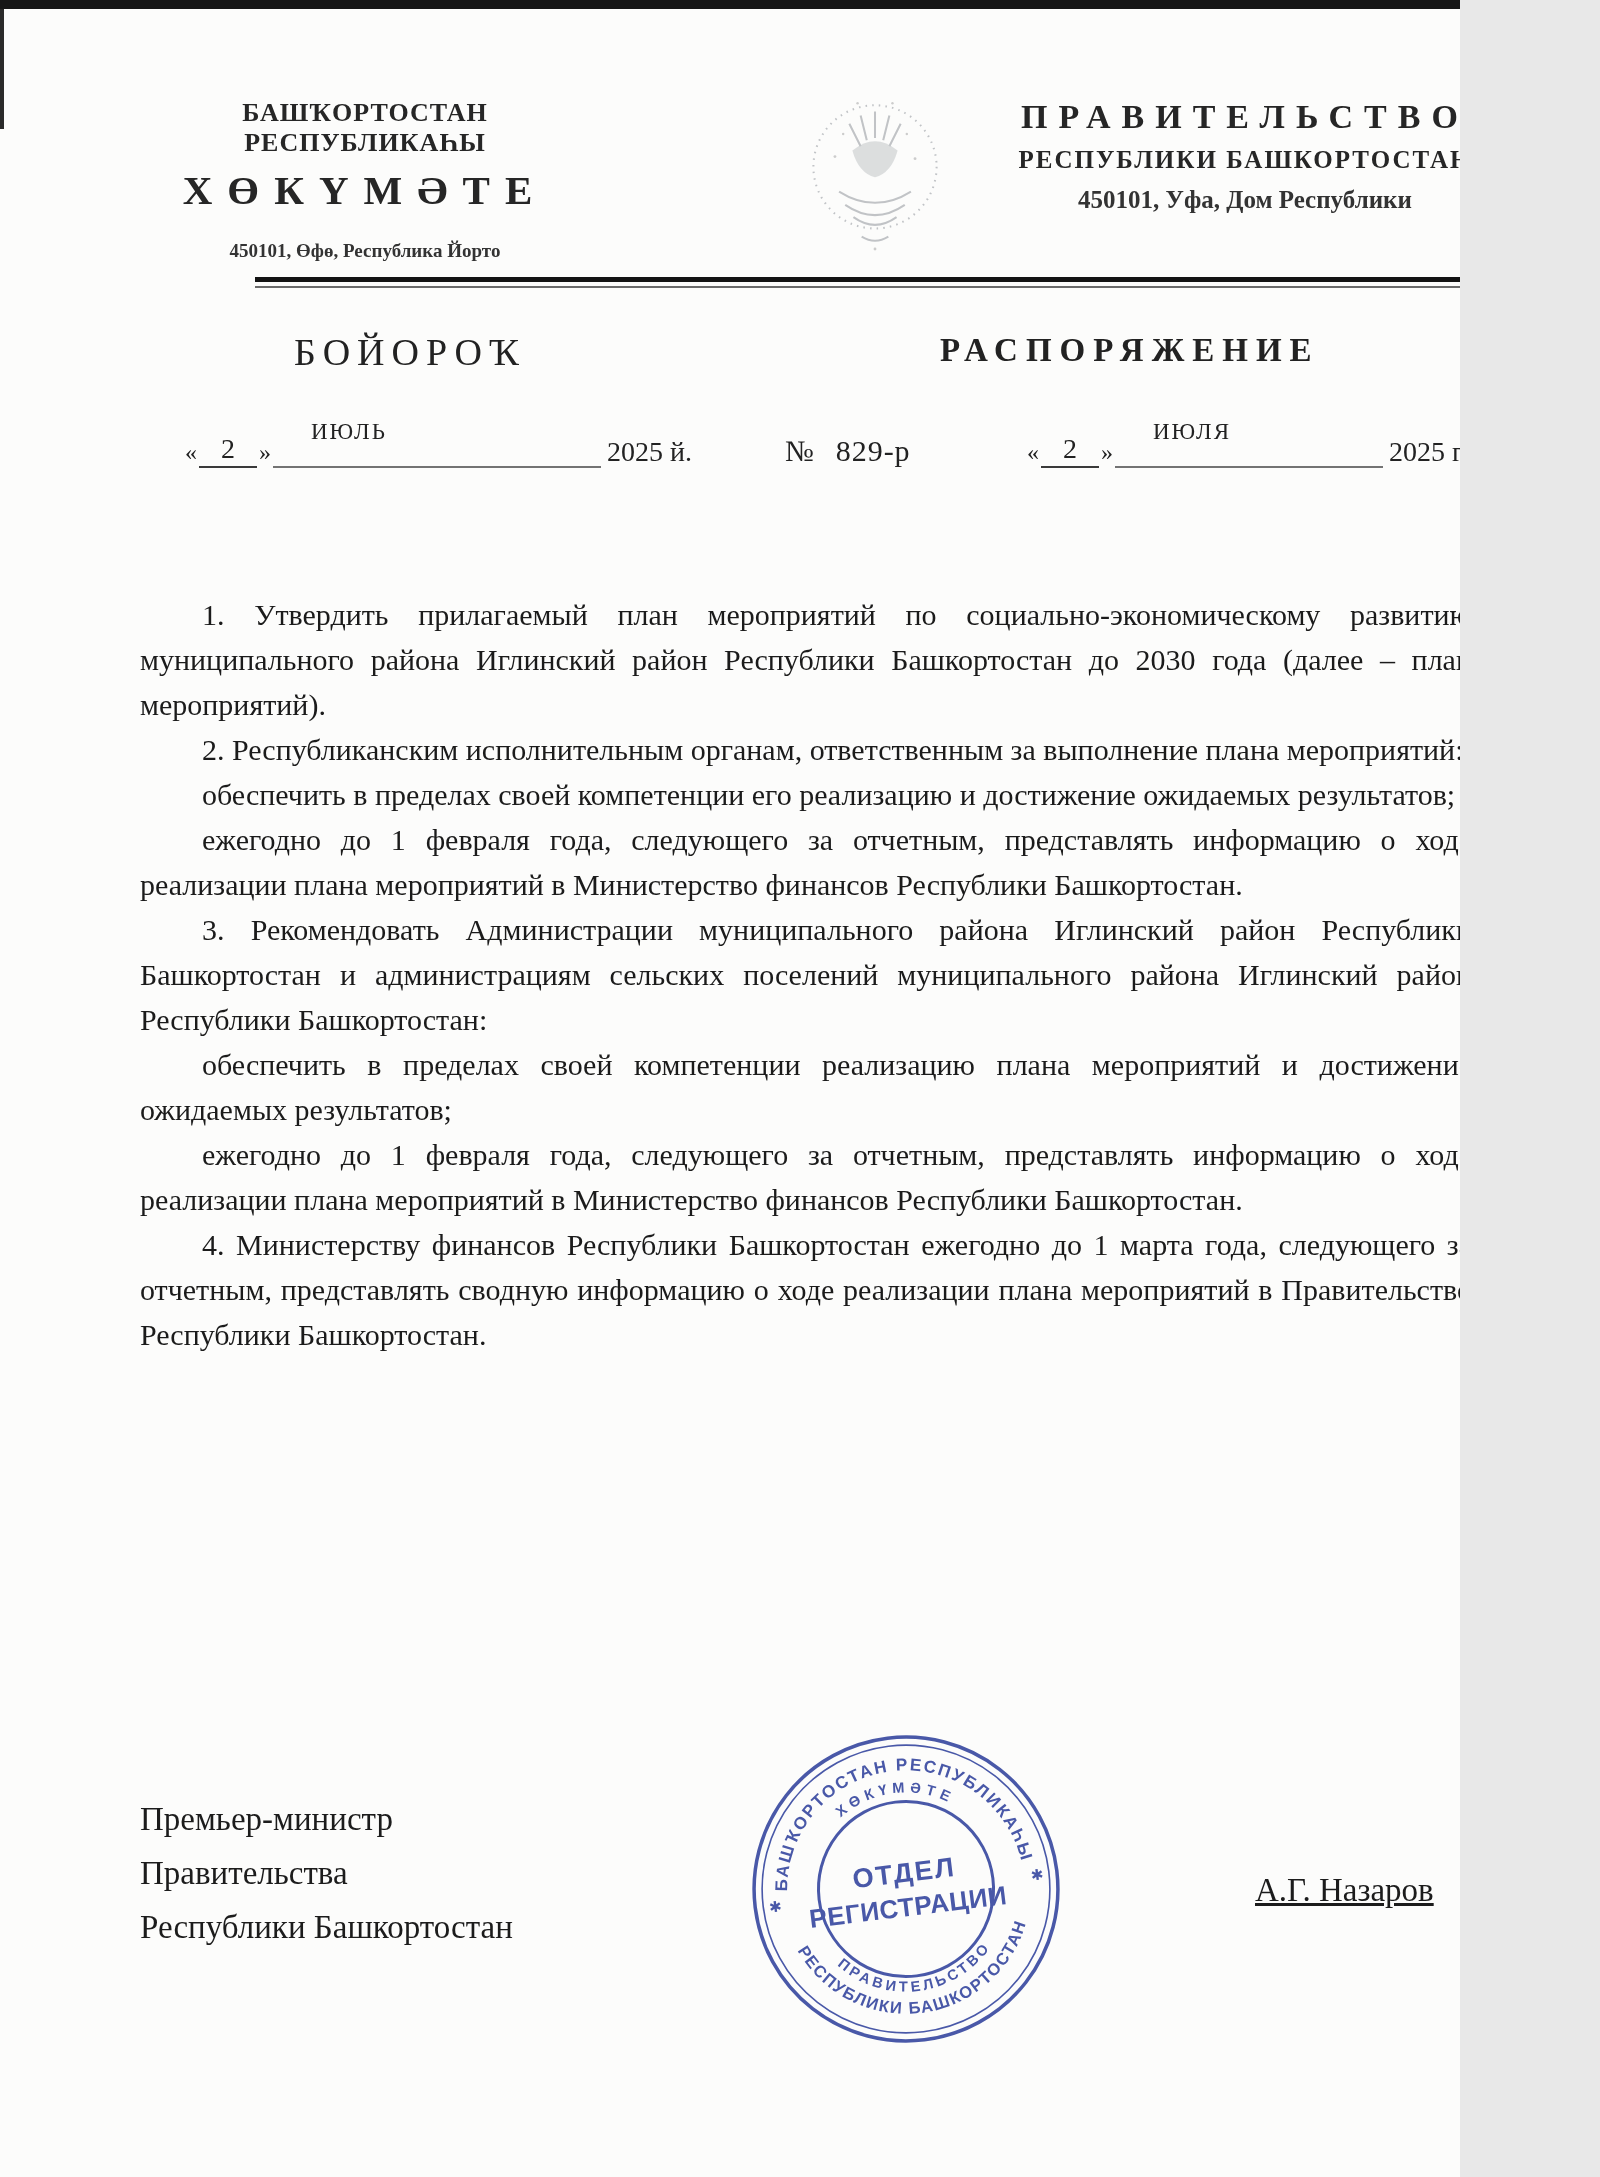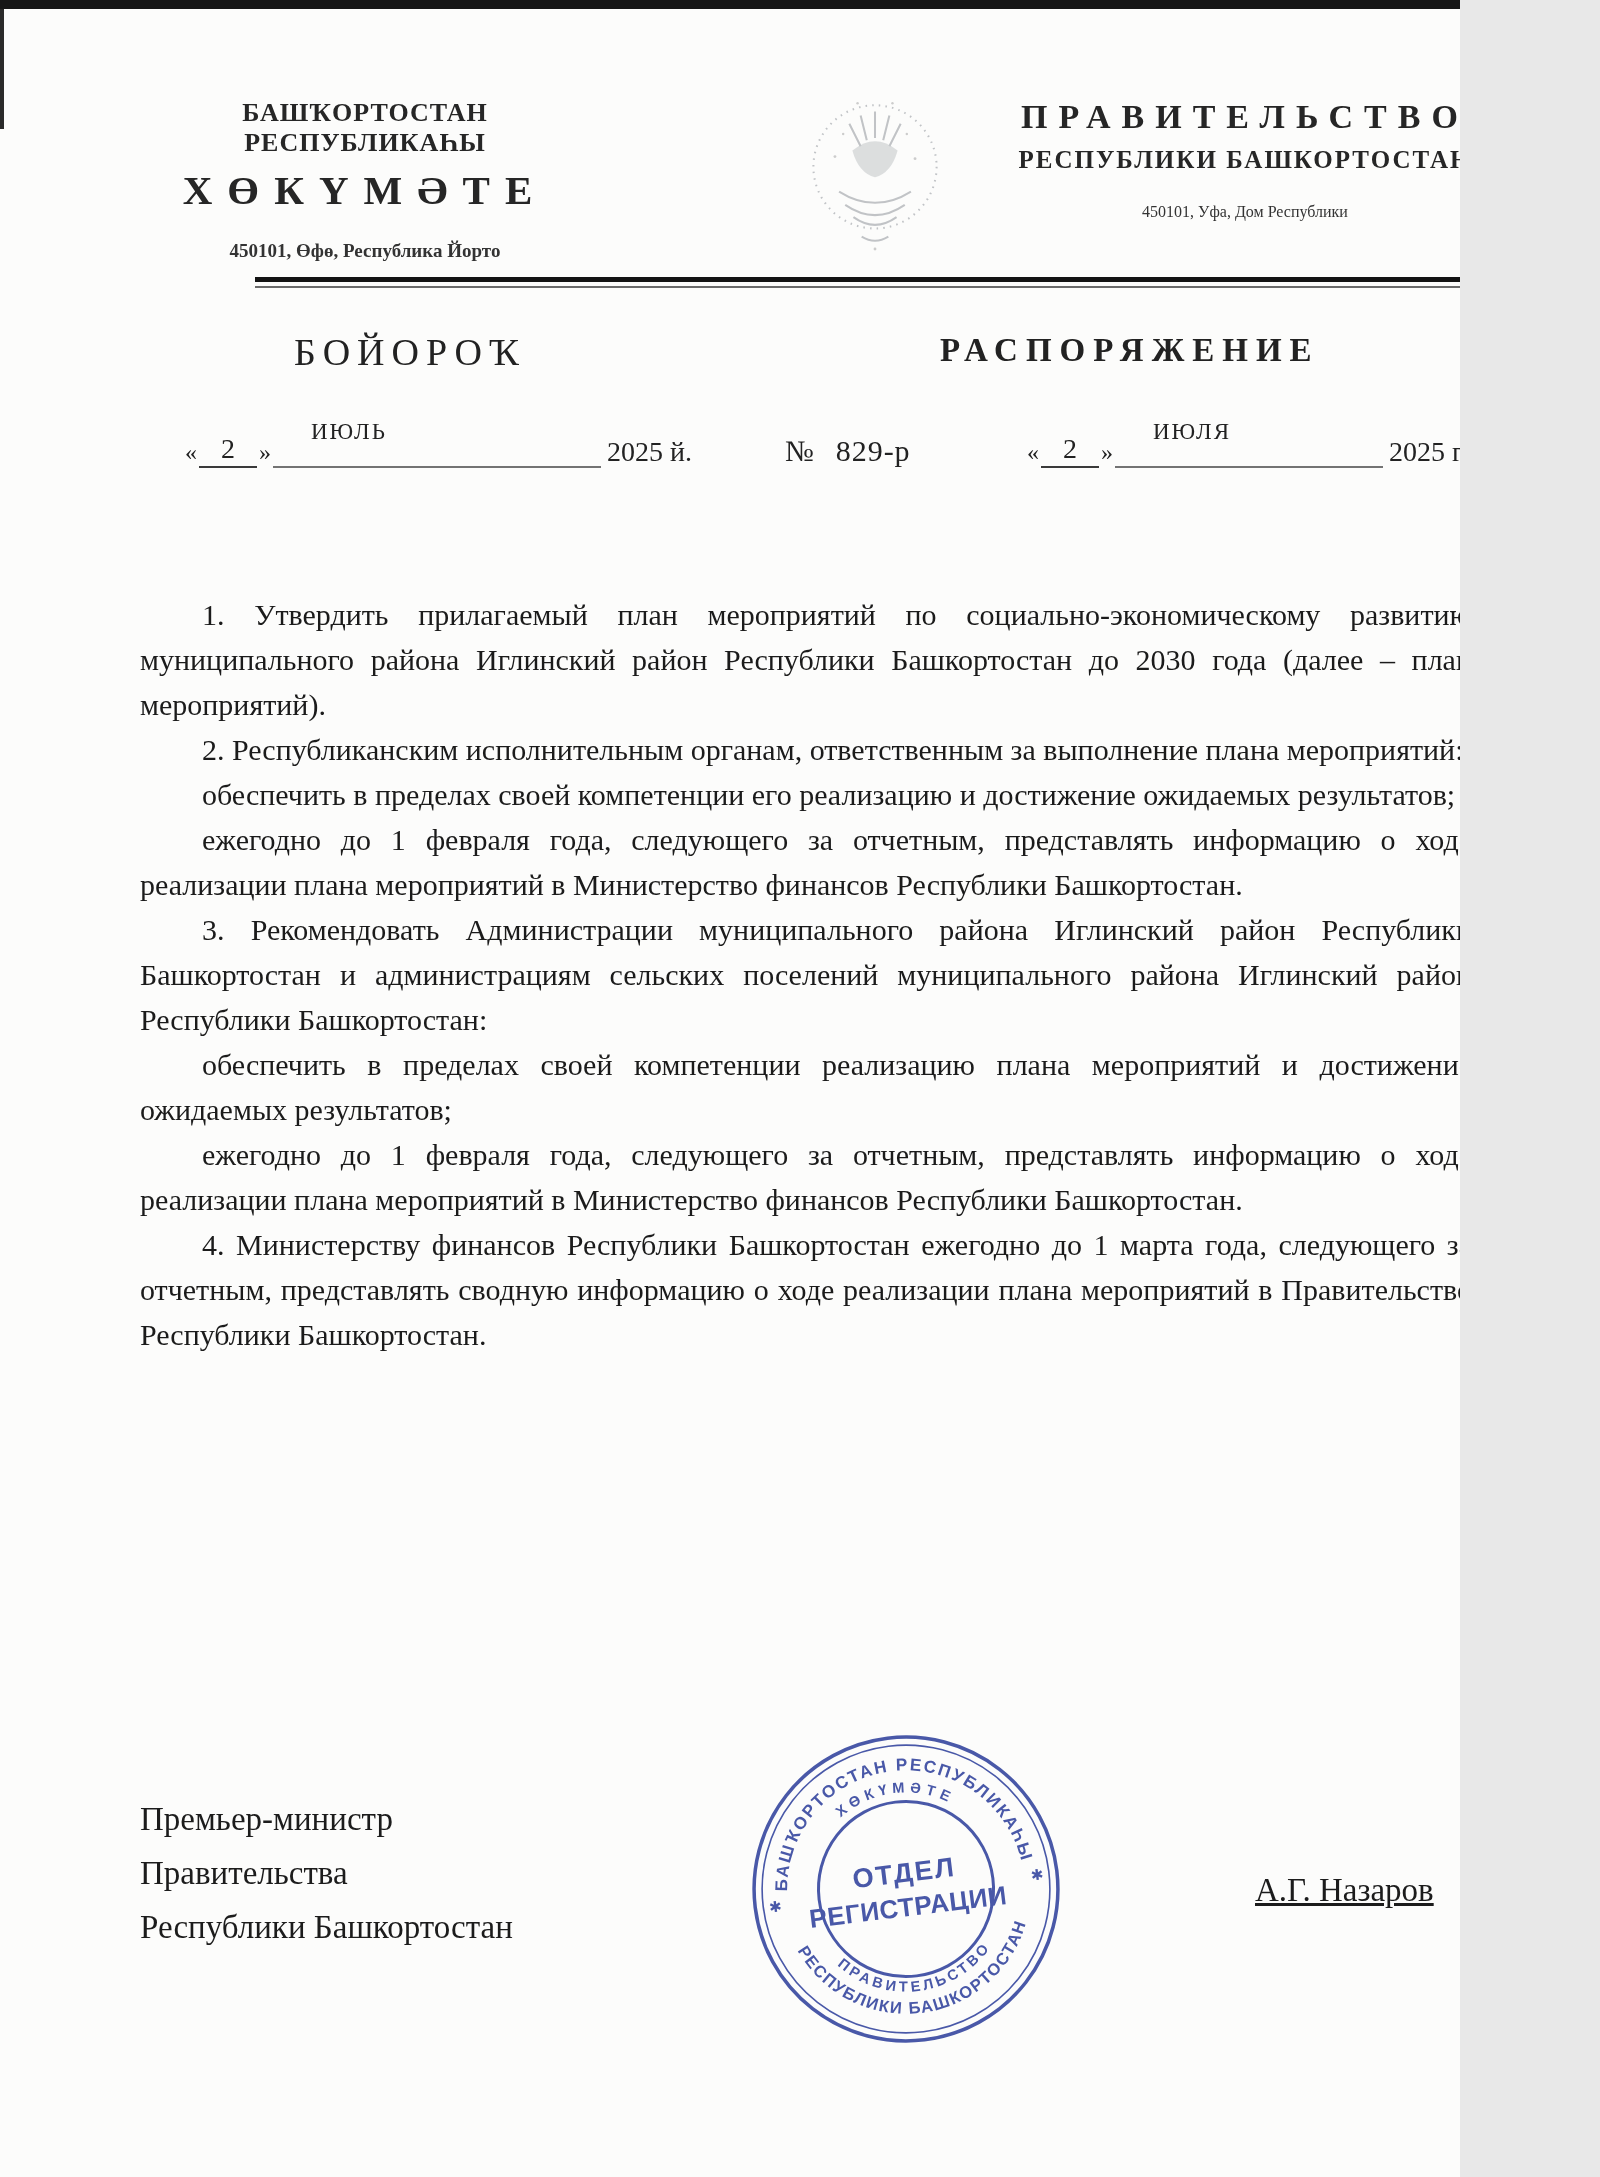--- a/index.html
+++ b/index.html
@@ -18,21 +18,21 @@
   .scan-dot{position:absolute;left:1498px;top:961px;width:5px;height:5px;border-radius:50%;background:#9a9a9a;opacity:.55;}
 
   
   .hdr-left{position:absolute;left:145px;top:98px;width:440px;text-align:center;}
   .hdr-right{position:absolute;left:1005px;top:98px;width:480px;text-align:center;}
   .hdr-l1-left{font-size:26px;font-weight:bold;letter-spacing:1px;color:#262626;}
   .hdr-l2-left{font-size:41px;font-weight:bold;letter-spacing:15px;margin-top:8px;color:#262626;}
   .hdr-addr{font-size:19px;font-weight:bold;margin-top:26px;color:#333;}
   .hdr-l1-right{font-size:34px;font-weight:bold;letter-spacing:11px;color:#262626;}
   .hdr-l2-right{font-size:25px;font-weight:bold;letter-spacing:2px;margin-top:10px;color:#262626;}
-  .hdr-addr-r{font-size:16px;font-weight:normal;margin-top:29px;color:#333;}
+  .hdr-addr-r{font-size:25px;font-weight:bold;margin-top:12px;color:#333;}
 
   .emblem{position:absolute;left:798px;top:84px;width:154px;height:176px;}
 
   .rule{position:absolute;left:255px;top:277px;width:1252px;height:0;border-top:5px solid #131313;}
   .rule2{position:absolute;left:255px;top:286px;width:1252px;height:0;border-top:2px solid #6a6a6a;}
 
   
   .title-bashkir{position:absolute;left:240px;top:330px;width:340px;text-align:center;
     font-size:38px;font-weight:normal;letter-spacing:7px;color:#222;}
   .title-russian{position:absolute;left:940px;top:332px;width:364px;text-align:left;

